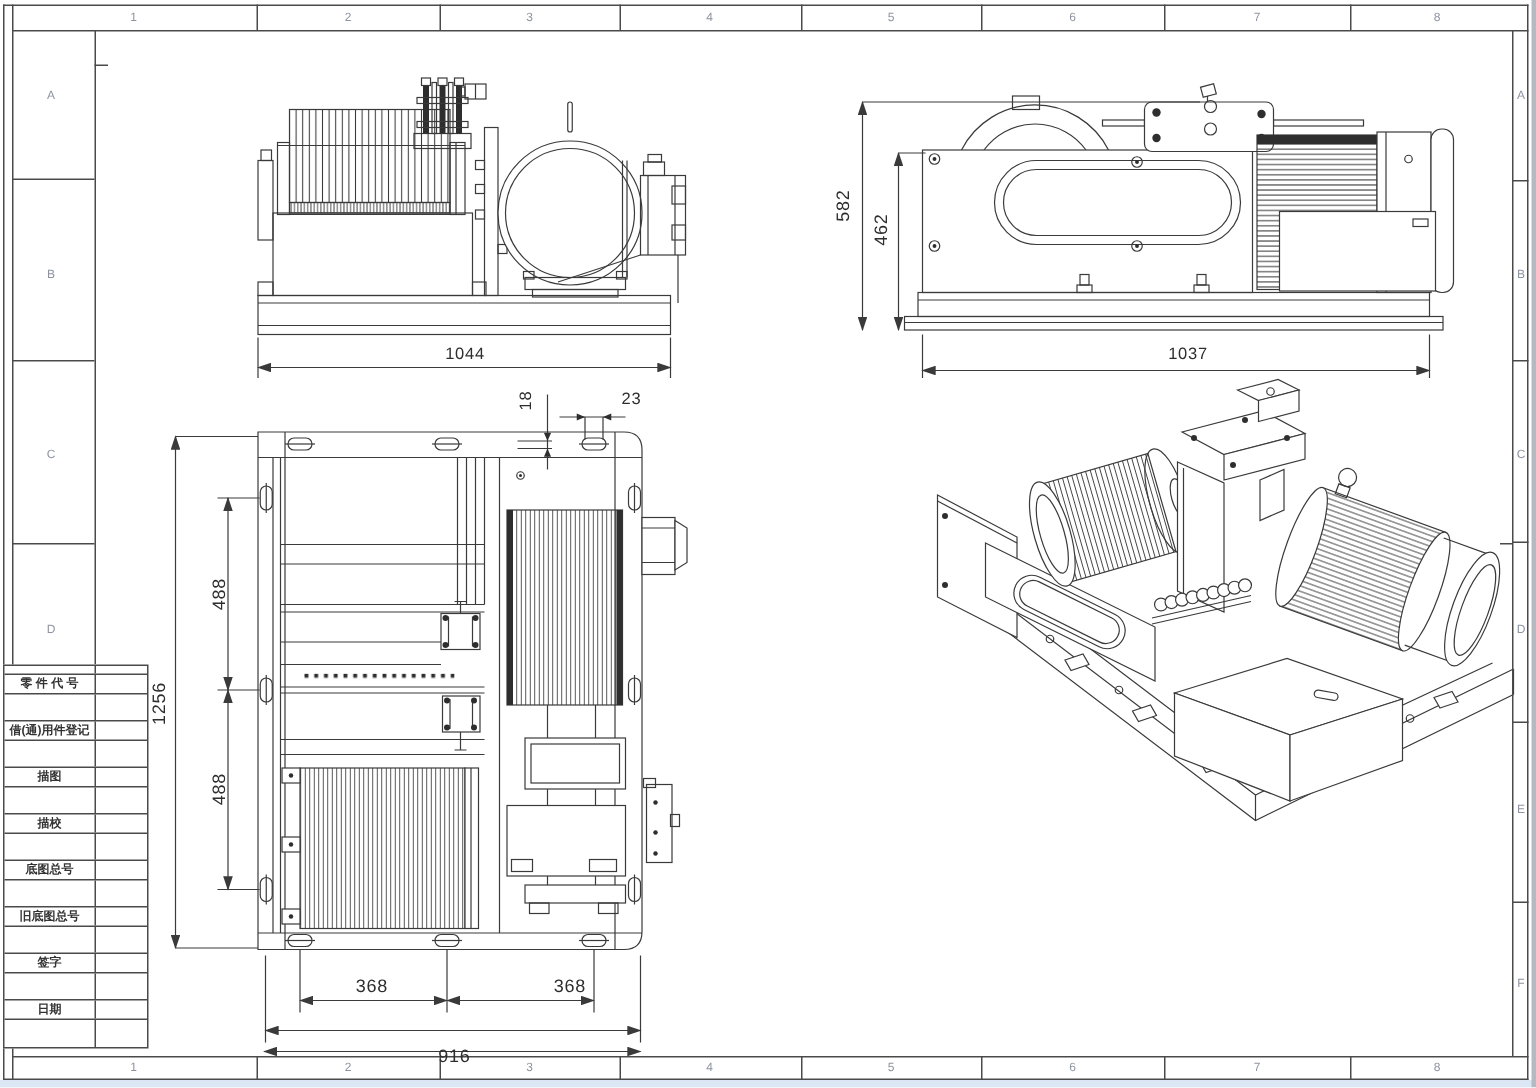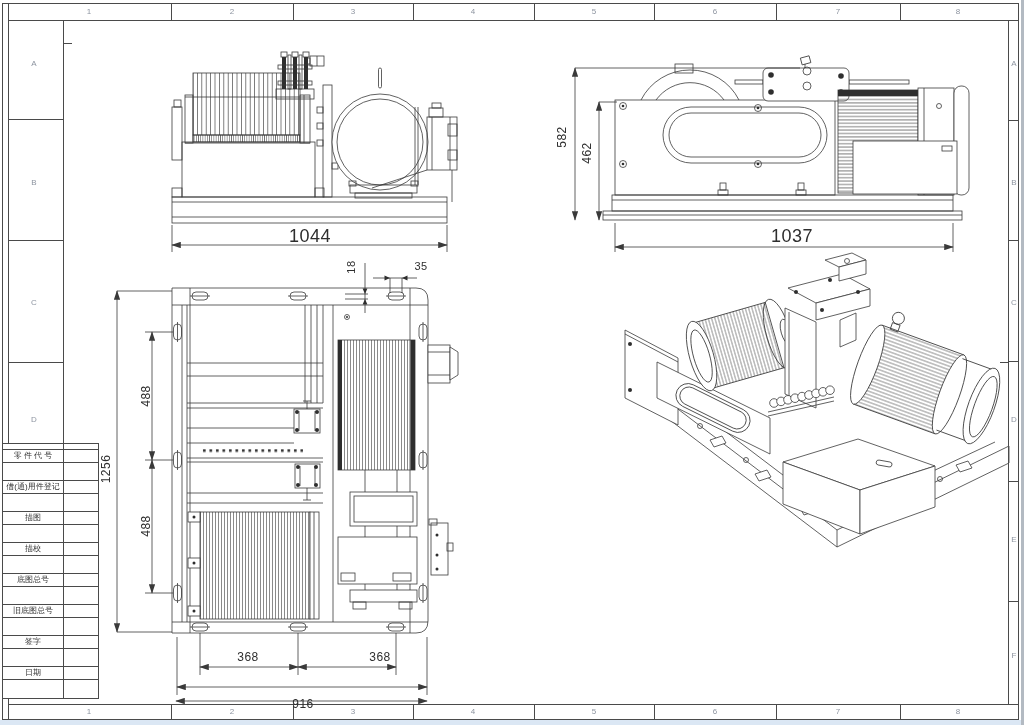--- a/index.html
+++ b/index.html
@@ -2,31 +2,31 @@
 <html><head>
 <meta charset="utf-8">
 <style>
   html,body{margin:0;padding:0;background:#eef1f5;}
   #stage{position:relative;width:1024px;height:725px;background:#fff;overflow:hidden;
          font-family:"Liberation Sans","DejaVu Sans",sans-serif;}
   .bline{position:absolute;background:#4a4a4a;}
   .glabel{position:absolute;color:#8d94a0;font-size:8px;line-height:8px;transform:translate(-50%,-50%);}
   .dim{position:absolute;color:#2e2e2e;font-size:12px;line-height:12px;letter-spacing:.5px;
        transform:translate(-50%,-50%);white-space:nowrap;}
-  .dim.big{font-size:18px;}
+  .dim.big{font-size:11px;}
   .dim.rot{transform:translate(-50%,-50%) rotate(-90deg);}
   .dim.sm{font-size:11px;}
   svg{position:absolute;overflow:visible;}
   .ln{stroke:#3a3a3a;fill:none;stroke-width:.8;}
   .lnw{stroke:#3a3a3a;fill:#fff;stroke-width:.8;}
   .fl{fill:#2e2e2e;stroke:none;}
   .dm{stroke:#3a3a3a;fill:none;stroke-width:.8;}
   
   .ttable{position:absolute;left:2px;top:443px;width:97px;border:1px solid #4a4a4a;
-          background:#fff;box-sizing:border-box;}
+          background:#fff;box-sizing:border-box;font-weight:bold;}
   .tt-row{display:flex;border-bottom:1px solid #4a4a4a;box-sizing:border-box;}
   .tt-row.top{height:6px;}
   .tt-row.lab{height:13px;}
   .tt-row.sp{height:18px;}
   .tt-label{width:60px;border-right:1px solid #4a4a4a;font-size:8px;line-height:12px;
             color:#333;text-align:center;overflow:hidden;white-space:nowrap;}
   .tt-val{flex:1;}
   .edge-bottom{position:absolute;left:0;top:720px;width:1024px;height:5px;}
   .edge-right{position:absolute;left:1021px;top:0;width:3px;height:725px;background:#b3bac2;}
 </style>
@@ -547,21 +547,21 @@
         <div class="tt-label"></div>
         <div class="tt-val"></div>
       </div>
   </div>
 
   <span class="dim big" style="left:310px;top:236px">1044</span>
   <span class="dim rot" style="left:562px;top:137px">582</span>
   <span class="dim rot" style="left:587px;top:153px">462</span>
   <span class="dim big" style="left:792px;top:236px">1037</span>
   <span class="dim rot sm" style="left:351px;top:267px">18</span>
-  <span class="dim sm" style="left:421px;top:266px">35</span>
+  <span class="dim sm" style="left:421px;top:266px">23</span>
   <span class="dim rot" style="left:106px;top:469px">1256</span>
   <span class="dim rot" style="left:146px;top:396px">488</span>
   <span class="dim rot" style="left:146px;top:526px">488</span>
   <span class="dim" style="left:248px;top:657px">368</span>
   <span class="dim" style="left:380px;top:657px">368</span>
   <span class="dim" style="left:303px;top:704px">916</span>
 
   <div class="edge-bottom" style="background: rgb(219, 231, 244);"></div>
   <div class="edge-right"></div>
 </div>

